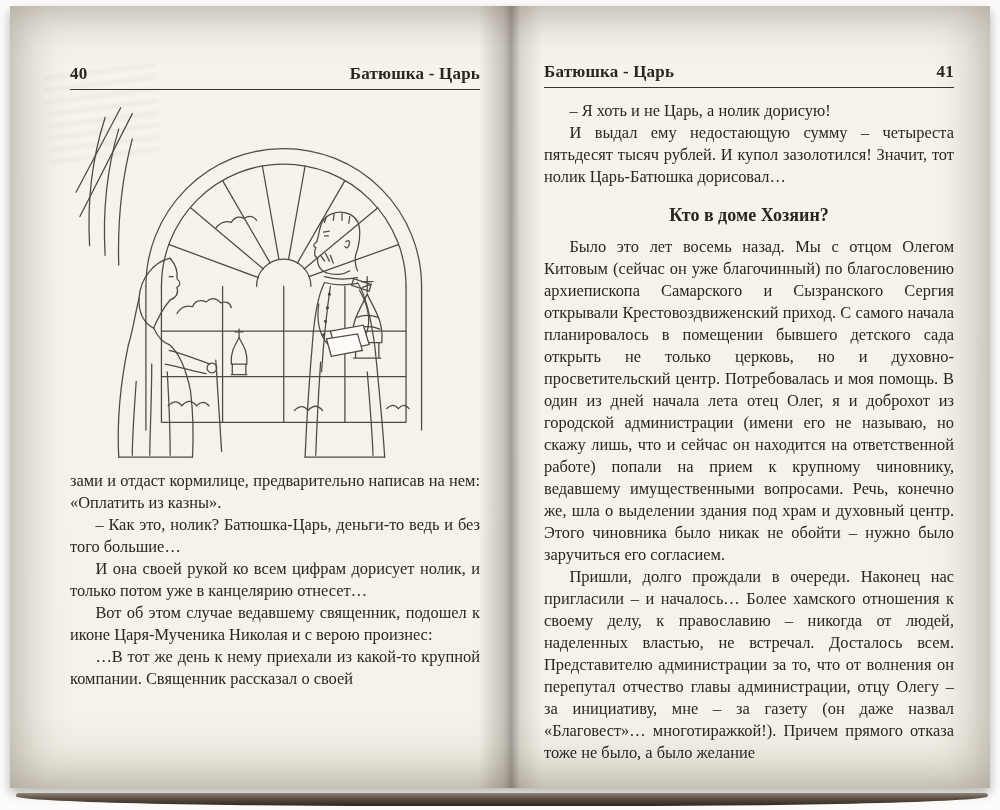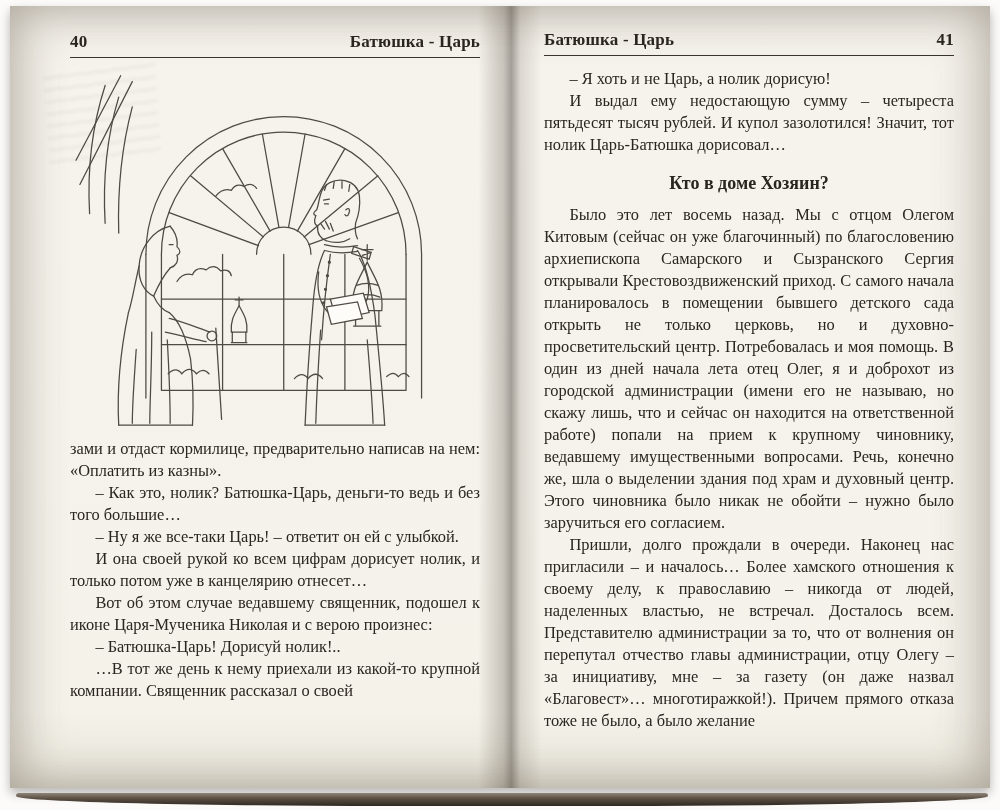--- a/index.html
+++ b/index.html
@@ -35,21 +35,21 @@
     position:absolute; left:36px; top:58px; width:112px; height:96px;
     opacity:.10; filter:blur(1.5px); transform:rotate(-4deg);
     background:repeating-linear-gradient(177deg,
       transparent 0 9px, rgba(70,70,70,.55) 9px 12px);
   }
   .page { position:absolute; top:12px; height:772px; }
   .page-left  { left:30px;  width:452px; padding:14px 12px 0 30px; }
   .page-right { left:518px; width:454px; padding:12px 28px 0 16px; }
   .header {
     display:flex; justify-content:space-between; align-items:baseline;
-    font-weight:bold; font-size:17px; height:24px; letter-spacing:.2px;
+    font-weight:bold; font-size:17px; height:24px; letter-spacing:.2px;margin-top:32px;
   }
   .rule { border-bottom:1.5px solid #3a332c; margin-top:1px; }
   .illustration-box { margin:10px auto 6px auto; width:404px; height:364px; }
   .illustration-box svg { width:100%; height:100%; }
   .text-col p {
     font-size:16.4px; line-height:22px; text-align:justify;
     text-indent:1.55em;
   }
   .text-col p.noindent { text-indent:0; }
   .section-heading {
@@ -164,24 +164,22 @@
             <path d="M252,270 C250,300 248,335 247,366"></path>
             <path d="M300,280 C303,315 305,340 306,366"></path>
           </g>
         </g>
       </svg>
     </div>
 
     <div class="text-col">
       <p class="noindent">зами и отдаст кормилице, предварительно написав на нем: «Оплатить из казны».</p>
       <p>– Как это, нолик? Батюшка-Царь, деньги-то ведь и без того большие…</p>
-      <p>– Ну я же все-таки Царь! – ответит он ей с улыбкой.</p>
       <p>И она своей рукой ко всем цифрам дорисует нолик, и только потом уже в канцелярию отнесет…</p>
       <p>Вот об этом случае ведавшему священник, подошел к иконе Царя-Мученика Николая и с верою произнес:</p>
-      <p>– Батюшка-Царь! Дорисуй нолик!..</p>
       <p>…В тот же день к нему приехали из какой-то крупной компании. Священник рассказал о своей</p>
     </div>
   </div>
 
   <div class="page page-right">
     <div class="header">
       <span>Батюшка - Царь</span>
       <span>41</span>
     </div>
     <div class="rule"></div>

